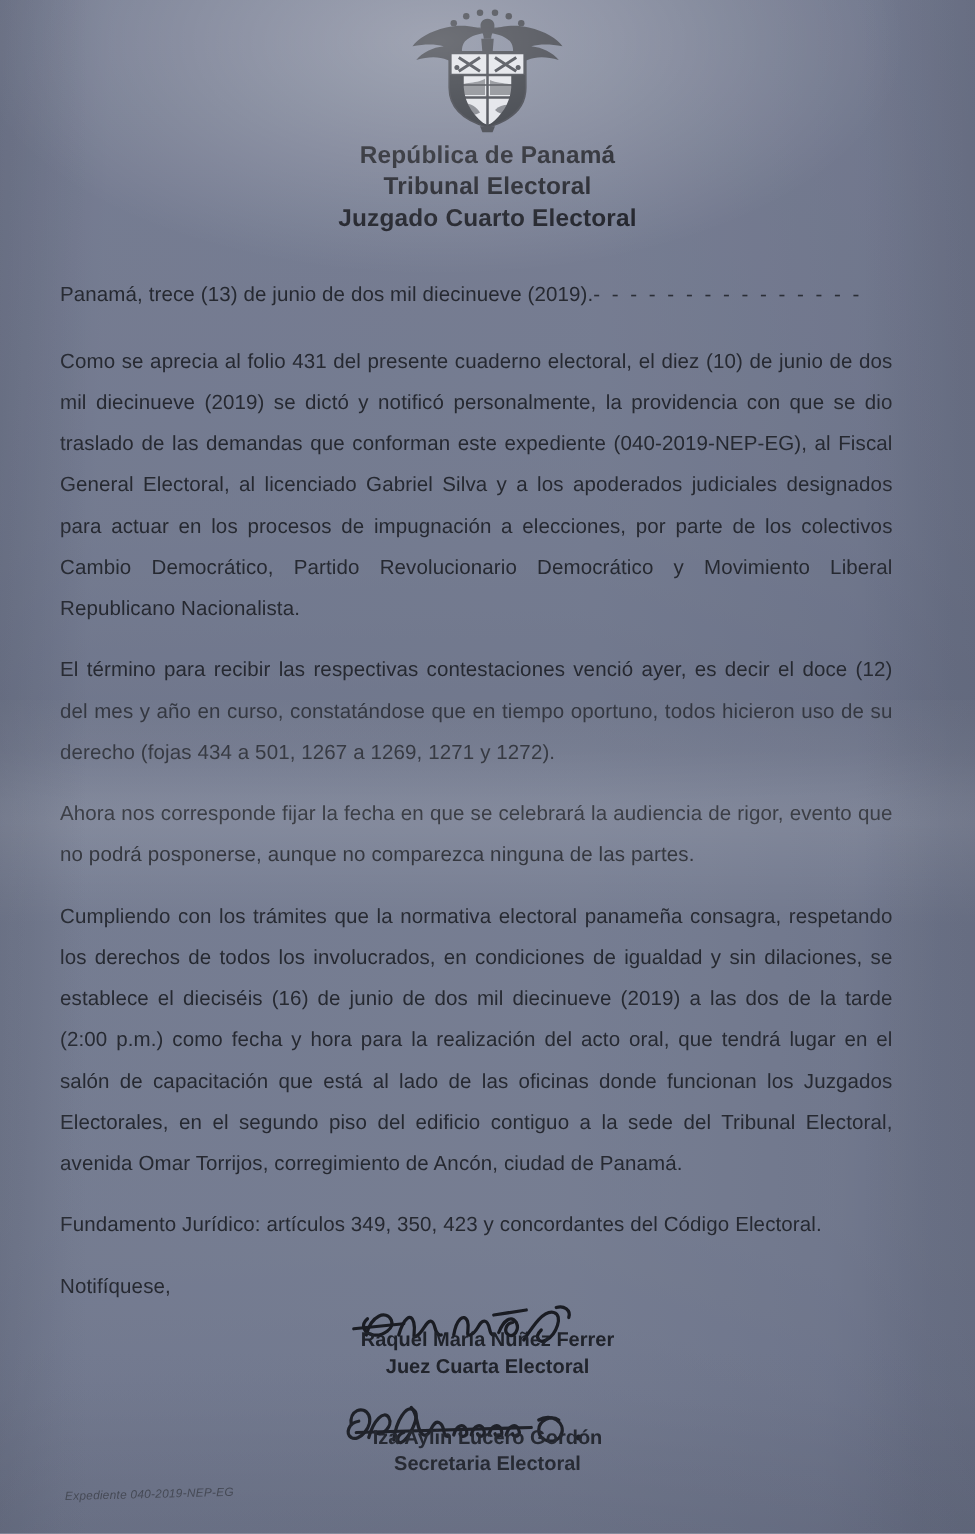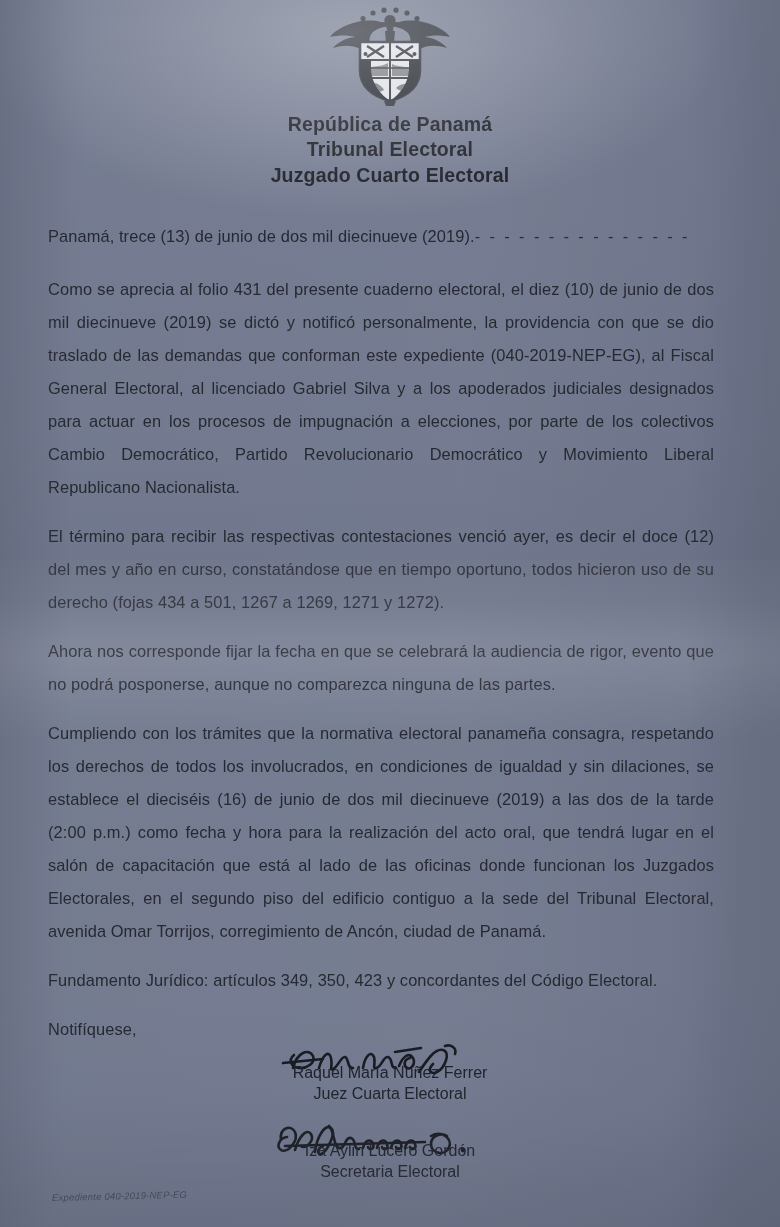--- a/index.html
+++ b/index.html
@@ -120,20 +120,21 @@
     left: 0;
     width: 780px;
     text-align: center;
   }
   .sig-1 { top: 1062px; }
   .sig-2 { top: 1140px; }
   .sig-name {
     font-size: 16px;
     line-height: 21px;
     color: #20232b;
+    font-weight: bold;
   }
   .sig-scribble {
     position: absolute;
     width: 780px;
     left: 0;
     text-align: center;
     pointer-events: none;
   }
   .sig-scribble-1 { top: 1038px; }
   .sig-scribble-2 { top: 1118px; }

